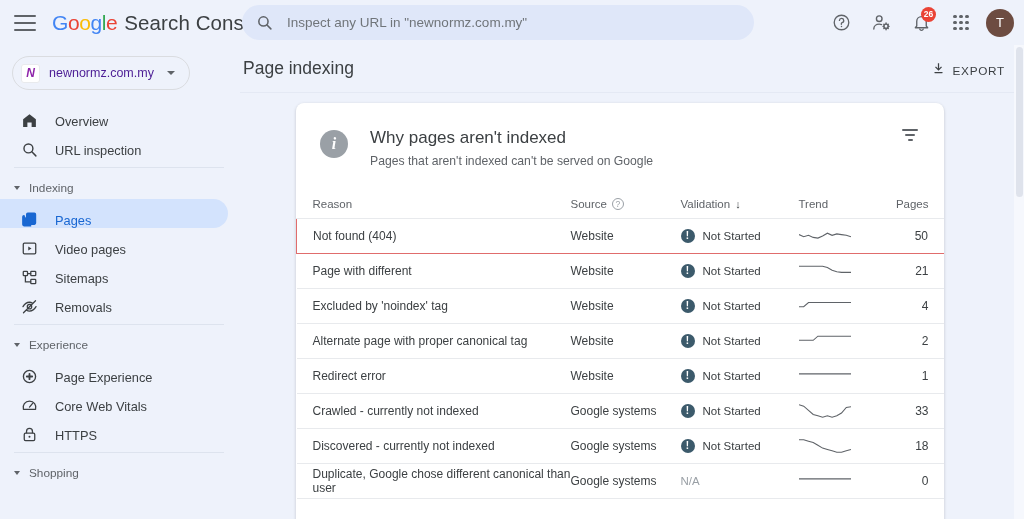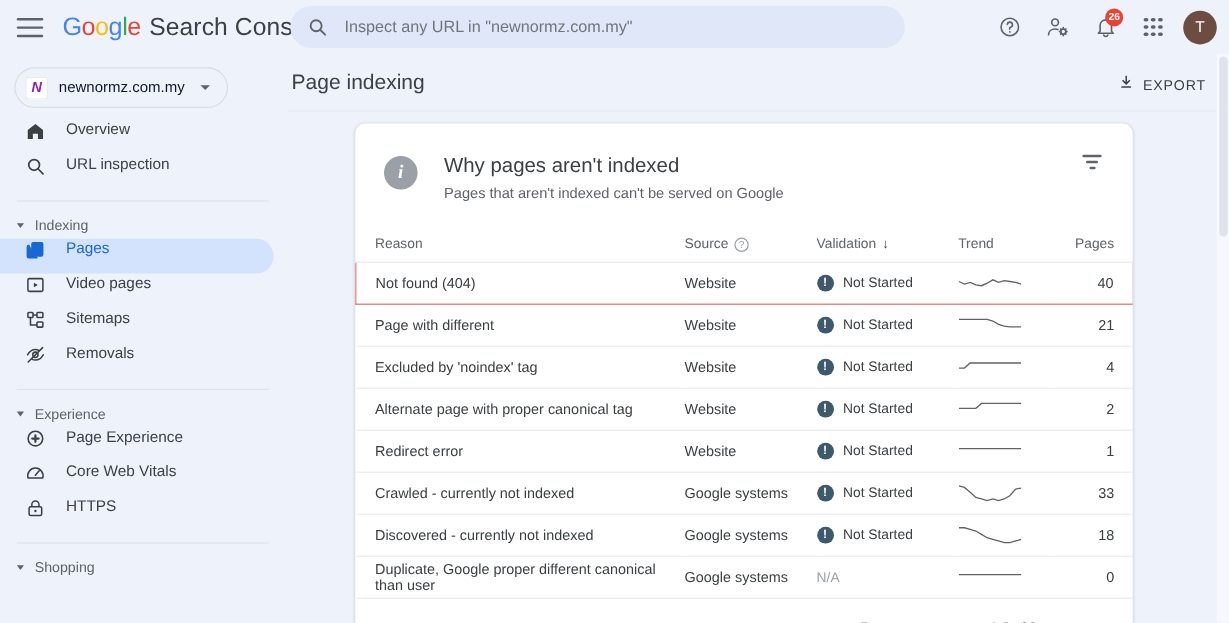--- a/index.html
+++ b/index.html
@@ -81,26 +81,26 @@
   .favicon {
     width: 19px; height: 19px; margin-left: 8px;
     border-radius: 3px; background: #fff;
     display: flex; align-items: center; justify-content: center;
     box-shadow: 0 0 0 1px #e8eaed inset;
   }
   .favicon span {
     font-size: 12px; font-weight: 700; font-style: italic;
     color: #8e24aa; line-height: 1;
   }
-  .site-name { font-size: 12.5px; color: #0f172a; margin-left: 9px; flex: 1; white-space: nowrap; }
+  .site-name { font-size: 12.5px; color: #4c1d95; margin-left: 9px; flex: 1; white-space: nowrap; }
   .caret { width: 0; height: 0; border-left: 4px solid transparent; border-right: 4px solid transparent; border-top: 4.5px solid #5f6368; margin-right: 14px; }
 
   .navlist { margin-top: 10px; }
   .navitem {
-    display: flex; align-items: flex-start;
+    display: flex; align-items: flex-end;
     height: 29px; margin: 0 12px 0 0;
     padding-left: 20px;
     border-top-right-radius: 16px; border-bottom-right-radius: 16px;
     cursor: pointer; color: #3c4043;
   }
   .navitem.sub { padding-left: 20px; }
   .navitem .label { font-size: 12.8px; margin-left: 17px; white-space: nowrap; }
   .navitem.active { background: #d3e3fd; }
   .navitem.active .label { color: #1967d2; font-weight: 500; }
   .navitem.active svg { stroke: #1967d2; fill: #1967d2; }
@@ -508,21 +508,21 @@
               <span class="status">
                 <span class="status-dot">!</span>
                 <span class="status-label">Not Started</span>
               </span>
             </td>
             <td class="c-trend">
               <svg class="spark" width="52" height="18" viewBox="0 0 52 18">
                 <path d="M0.0 7.6 L4.7 9.7 L9.5 8.3 L14.2 10.4 L18.9 11.1 L23.6 9.0 L28.4 6.2 L33.1 8.3 L37.8 6.9 L42.5 7.6 L47.3 8.3 L52.0 9.7" fill="none" stroke="#5f6368" stroke-width="1.1"></path>
               </svg>
             </td>
-            <td class="c-pages">40</td>
+            <td class="c-pages">50</td>
           </tr>
           <tr class="row">
             <td class="c-reason">Page with different</td>
             <td class="c-source">Website</td>
             <td class="c-valid">
               <span class="status">
                 <span class="status-dot">!</span>
                 <span class="status-label">Not Started</span>
               </span>
             </td>
@@ -607,21 +607,21 @@
               </span>
             </td>
             <td class="c-trend">
               <svg class="spark" width="52" height="18" viewBox="0 0 52 18">
                 <path d="M0.0 2.8 L4.7 2.8 L9.5 4.2 L14.2 5.5 L18.9 8.3 L23.6 11.1 L28.4 12.5 L33.1 13.8 L37.8 15.2 L42.5 15.2 L47.3 13.8 L52.0 12.5" fill="none" stroke="#5f6368" stroke-width="1.1"></path>
               </svg>
             </td>
             <td class="c-pages">18</td>
           </tr>
           <tr class="row">
-            <td class="c-reason">Duplicate, Google proper different canonical than user</td>
+            <td class="c-reason">Duplicate, Google chose different canonical than user</td>
             <td class="c-source">Google systems</td>
             <td class="c-valid"><span class="status-na">N/A</span></td>
             <td class="c-trend">
               <svg class="spark" width="52" height="18" viewBox="0 0 52 18">
                 <path d="M0.0 6.9 L4.7 6.9 L9.5 6.9 L14.2 6.9 L18.9 6.9 L23.6 6.9 L28.4 6.9 L33.1 6.9 L37.8 6.9 L42.5 6.9 L47.3 6.9 L52.0 6.9" fill="none" stroke="#5f6368" stroke-width="1.1"></path>
               </svg>
             </td>
             <td class="c-pages">0</td>
           </tr>
         </tbody>

